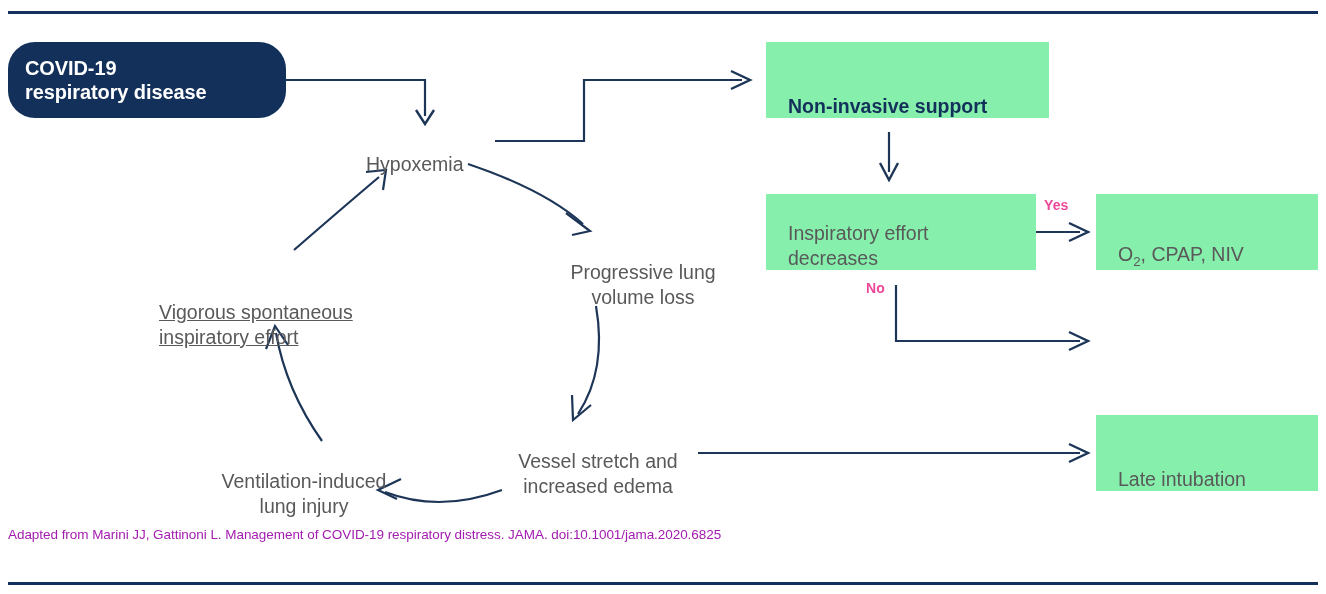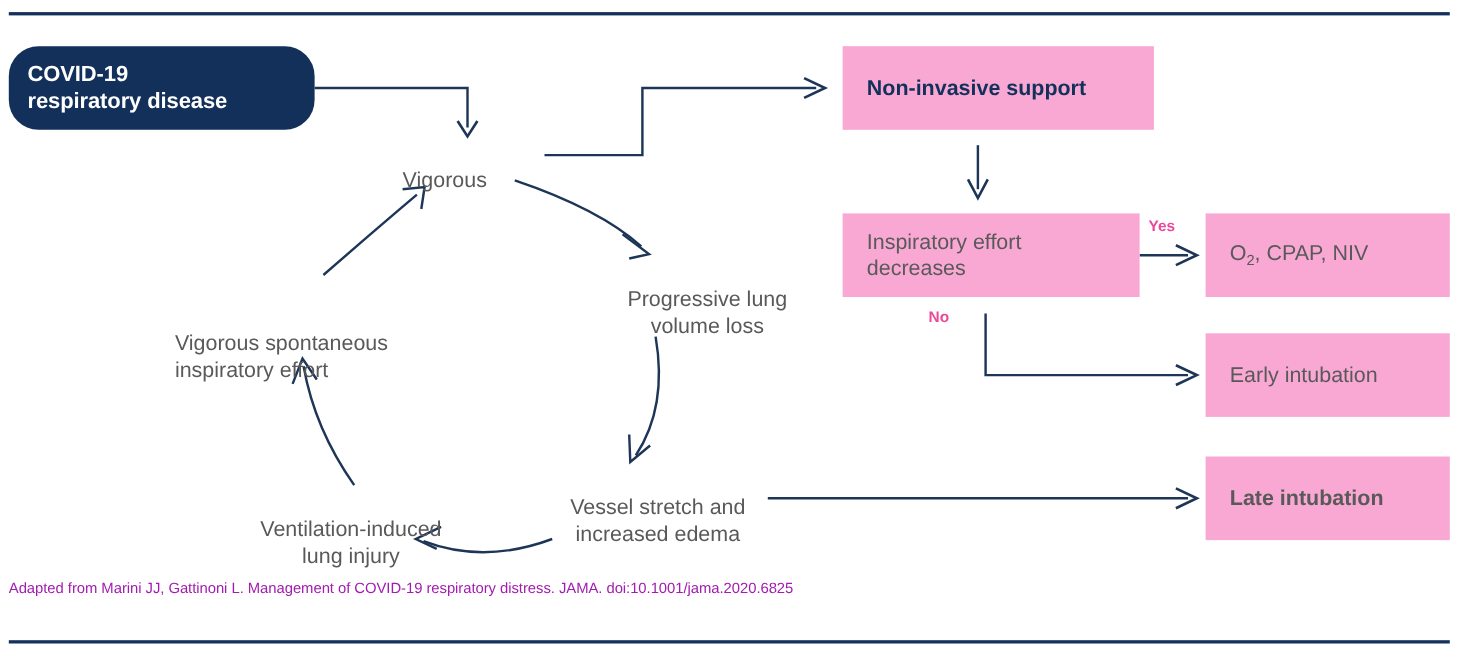--- a/index.html
+++ b/index.html
@@ -39,25 +39,26 @@
   .box-navy {
     background: #12305a;
     color: #ffffff;
     font-weight: bold;
     font-size: 20px;
     line-height: 1.2;
     letter-spacing: -0.1px;
     padding-left: 17px;
   }
   .box-gray {
-    background: #f9a8d4;
+    background: #86efac;
     color: #595959;
     font-size: 19.5px;
     line-height: 1.25;
     padding-left: 22px;
+    align-items: flex-end;
   }
   .box-gray.bold-navy {
     color: #12305a;
     font-weight: bold;
     font-size: 19.5px;
   }
 
   
   .label {
     position: absolute;
@@ -144,67 +145,64 @@
       <path d="M 366 172 L 386 170 L 383 190" stroke-width="2.2"></path>
     </g>
   </svg>
 
   <div class="box box-navy" style="left:8px; top:42px; width:278px; height:76px;border-radius:27px;">
     <span style="white-space: pre-line;">COVID-19
 respiratory disease</span>
   </div>
 
   <div class="label" style="left:366px; top:128px;">
-    <span>Vigorous</span>
+    <span>Hypoxemia</span>
   </div>
 
   <div class="label center" style="left:497px; top:425px; width:202px;">
     <span>Vessel stretch and
 increased edema</span>
   </div>
 
   <div class="label center" style="left:562px; top:236px; width:162px;">
     <span>Progressive lung
 volume loss</span>
   </div>
 
-  <div class="label center" style="left:212px; top:445px; width:214px;">
+  <div class="label center" style="left:197px; top:445px; width:214px;">
     <span>Ventilation-induced
 lung injury</span>
   </div>
 
-  <div class="label" style="left:159px; top:276px; width:244px;">
+  <div class="label" style="left:159px; top:276px; width:244px;text-decoration:underline;">
     <span>Vigorous spontaneous
 inspiratory effort</span>
   </div>
 
   <div class="box box-gray bold-navy" style="left:766px; top:42px; width:283px; height:76px;">
     <span>Non-invasive support</span>
   </div>
 
   <div class="box box-gray" style="left:766px; top:194px; width:270px; height:76px;">
     <span style="white-space: pre-line;">Inspiratory effort
 decreases</span>
   </div>
 
   <div class="yn-label" style="left:1044px; top:197px;">
     <span>Yes</span>
   </div>
 
-  <div class="yn-label" style="left:844px; top:280px;">
+  <div class="yn-label" style="left:866px; top:280px;">
     <span>No</span>
   </div>
 
   <div class="box box-gray" style="left:1096px; top:194px; width:222px; height:76px;padding-left:22px;">
     <span>O<sub>2</sub>, CPAP, NIV</span>
   </div>
 
-  <div class="box box-gray" style="left:1096px; top:303px; width:222px; height:76px;">
-    <span>Early intubation</span>
-  </div>
-
-  <div class="box box-gray" style="left:1096px; top:415px; width:222px; height:76px;font-weight:bold;">
+
+  <div class="box box-gray" style="left:1096px; top:415px; width:222px; height:76px;">
     <span>Late intubation</span>
   </div>
 
   <div class="footnote">Adapted from Marini JJ, Gattinoni L. Management of COVID-19 respiratory distress. JAMA. doi:10.1001/jama.2020.6825</div>
 
 </div>
 
 </body></html>

